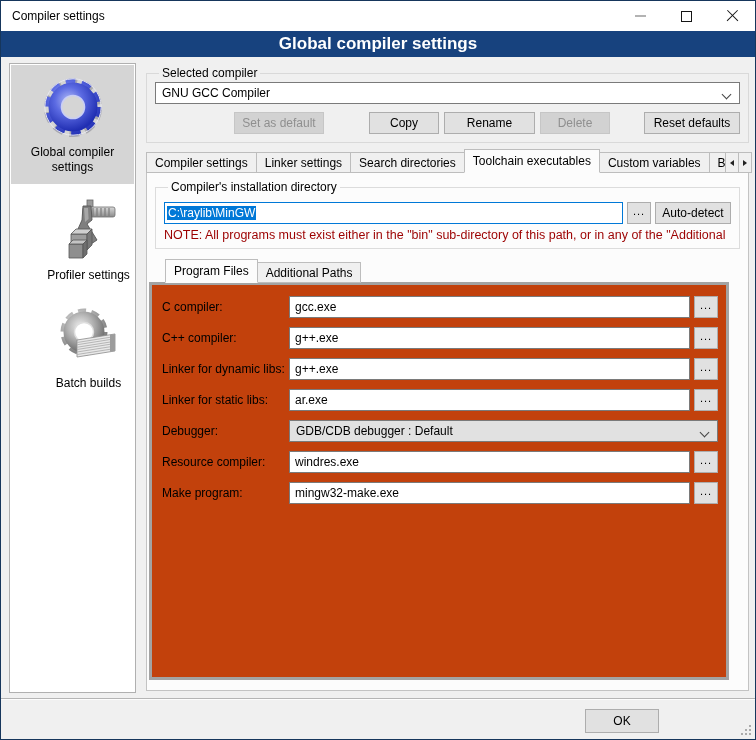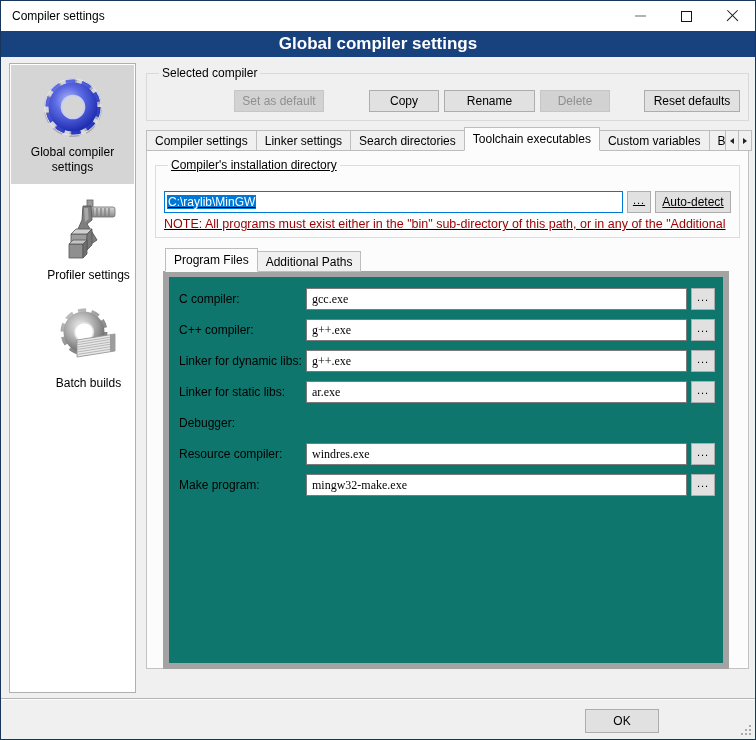--- a/index.html
+++ b/index.html
@@ -76,41 +76,41 @@
   .tab-arrows { margin-left:auto; display:flex; align-items:flex-end; }
   .arrbtn { width:14px; height:21px; background:#f0f0f0; border:1px solid #bdbdbd; margin-left:-1px;
             display:flex; align-items:center; justify-content:center; }
   .tri-l { width:0; height:0; border-top:3.5px solid transparent; border-bottom:3.5px solid transparent; border-right:4.5px solid #222; }
   .tri-r { width:0; height:0; border-top:3.5px solid transparent; border-bottom:3.5px solid transparent; border-left:4.5px solid #222; }
   
   .page {
     position:relative; z-index:1; margin-top:-1px; height:519px;
     background:#fcfcfc; border:1px solid #c3c3c3; padding-top:7px;
   }
-  .install-group { margin:0 8px; padding:1px 8px 6px; border-color:#dcdcdc;text-decoration:underline; }
-  .dir-row { display:flex; margin-top:18px; }
+  .install-group { margin:0 8px; padding:1px 8px 6px; border-color:#dcdcdc; }
+  .dir-row { display:flex; margin-top:7px; }
   .dir-input {
     flex:1; height:22px; background:#fff; border:1px solid #0078d7;
     display:flex; align-items:center; font-size:12px; padding:0 2px; overflow:hidden;
   }
   .dir-sel { background:#0078d7; color:#fff; padding:0 1px; white-space:pre; }
   .b-browse { width:24px; margin-left:4px; font-size:11px; letter-spacing:1px; padding-bottom:4px; }
   .b-auto { width:76px; margin-left:4px; }
   .note { margin-top:4px; font-size:12.5px; color:#9c0000; white-space:nowrap; overflow:hidden; }
   
   .subtabs { margin:10px 0 0 18px; }
   .inner-panel {
-    position:relative; z-index:1; margin:-1px 19px 0 16px; height:398px;
-    background:#0f766e; border:6px solid #a3a3a3; padding:11px 8px 0 10px;
+    position:relative; z-index:1; margin:-1px 19px 0 2px; height:398px;
+    background:#c2410c; border:3px solid #a3a3a3; padding:11px 8px 0 10px;
   }
   .frow { display:flex; align-items:center; height:22px; margin-bottom:9px; }
   .flabel { width:127px; flex-shrink:0; font-size:12px; color:#000; }
   .finput {
     flex:1; height:22px; background:#fff; border:1px solid #7a7a7a;
-    display:flex; align-items:center; font-size:12px; padding:0 5px; overflow:hidden;font-family:Liberation Serif, serif;
+    display:flex; align-items:center; font-size:12px; padding:0 5px; overflow:hidden;
   }
   .fselect { flex:1; }
   
   .footline { position:absolute; left:0; top:697px; width:100%; border-top:1px solid #b5b5b5; border-bottom:1px solid #fdfdfd; }
   .b-ok { position:absolute; top:708px; right:96px; width:74px; height:24px; }
   .b-cancel { position:absolute; top:740px; right:11px; width:74px; height:24px; }
   .grip { position:absolute; right:4px; bottom:4px; width:2px; height:2px; background:#ababab;
           box-shadow:-4px 0 #ababab, -8px 0 #ababab, 0 -4px #ababab, -4px -4px #ababab, 0 -8px #ababab; }
 </style>
 </head>
@@ -194,20 +194,24 @@
         </g>
       </svg>
       <div class="slabel">Batch builds</div>
     </div>
   </div>
 
   <div class="main">
 
     <fieldset class="sel-group">
       <legend>Selected compiler</legend>
+      <div class="combo">
+        <span>GNU GCC Compiler</span>
+        <span class="chev"></span>
+      </div>
       <div class="btnrow">
         <button class="btn disabled b-setdef">Set as default</button>
         <button class="btn b-copy">Copy</button>
         <button class="btn b-rename">Rename</button>
         <button class="btn disabled b-delete">Delete</button>
         <button class="btn b-reset">Reset defaults</button>
       </div>
     </fieldset>
 
     <div class="tabs">
@@ -275,20 +279,24 @@
         <div class="frow">
           <div class="flabel">Linker for static libs:</div>
           <div class="finput">
               <span>ar.exe</span>
             </div>
           <button class="btn b-browse">...</button>
         </div>
 
         <div class="frow">
           <div class="flabel">Debugger:</div>
+          <div class="combo gray fselect">
+            <span>GDB/CDB debugger : Default</span>
+            <span class="chev"></span>
+          </div>
         </div>
 
         <div class="frow">
           <div class="flabel">Resource compiler:</div>
           <div class="finput">
               <span>windres.exe</span>
             </div>
           <button class="btn b-browse">...</button>
         </div>
 

